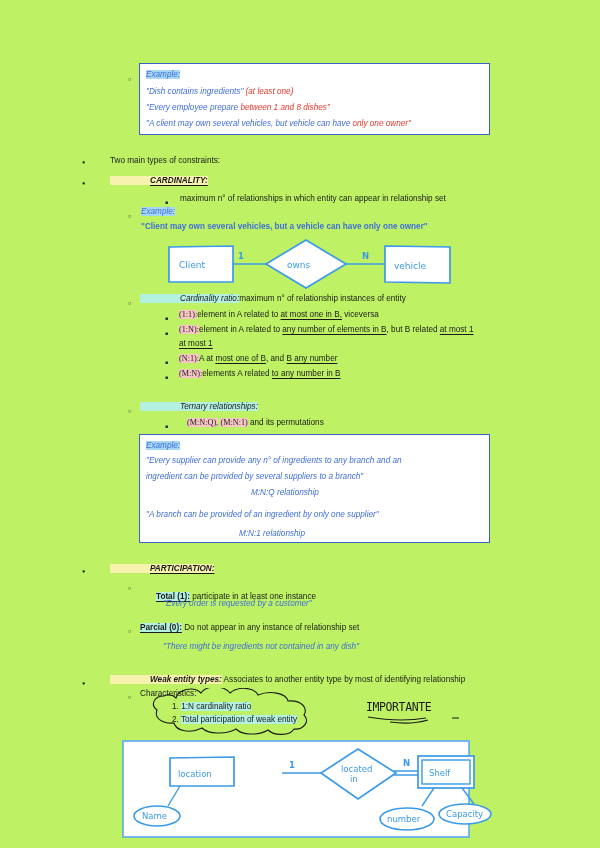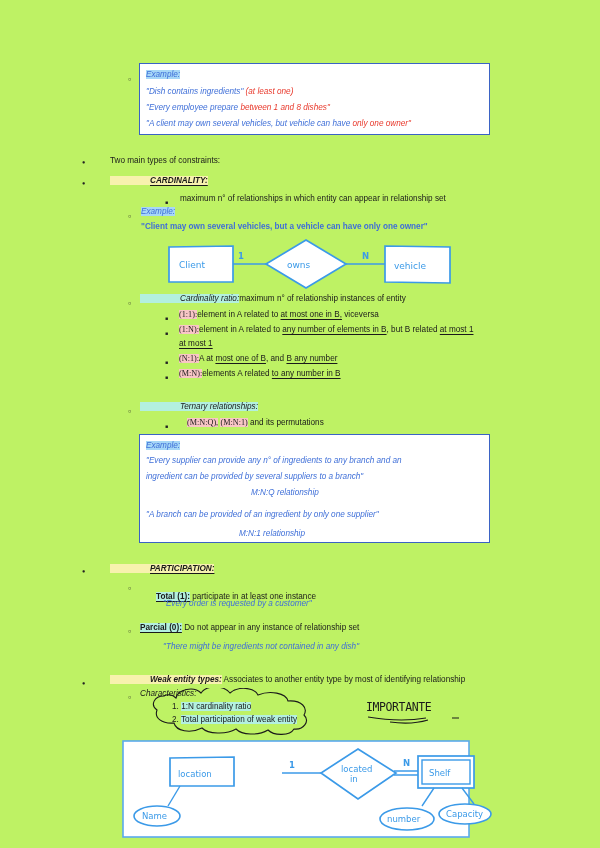--- a/index.html
+++ b/index.html
@@ -201,21 +201,21 @@
     <span class="hl-t u bd">Parcial (0):</span><span> Do not appear in any instance of relationship set</span>
   </div>
   <div class="extxt" style="left:163px; top:639px;">"There might be ingredients not contained in any dish"</div>
 
   <span class="b1" style="left:82px; top:676px;"></span>
   <div class="row" style="left:110px; top:673px;">
     <span class="hl-y i bd">Weak entity types:</span><span> Associates to another entity type by most of identifying relationship</span>
   </div>
 
   <span class="b2" style="left:128px; top:690px;"></span>
-  <div class="row" style="left:140px; top:687px;font-style:italic;">Characteristics:</div>
+  <div class="row" style="left:140px; top:687px;">Characteristics:</div>
 
   <div class="cloud-svg" style="left:146px; top:688px;">
     <svg width="215" height="48" viewBox="0 0 215 48">
       <path d="M30,10 C32,1 48,-2 55,5 C60,-3 78,-3 84,5 C92,-2 108,-1 112,7
                C124,2 140,5 142,13 C156,12 162,20 158,27 C164,33 158,42 148,41
                C144,48 128,48 122,42 C112,48 96,47 90,41 C80,47 62,46 56,40
                C44,46 30,43 28,35 C16,36 8,30 11,22 C4,17 8,8 18,8 C21,6 26,6 30,10 Z" fill="none" stroke="#1a1a1a" stroke-width="1.1"></path>
     </svg>
   </div>
 

